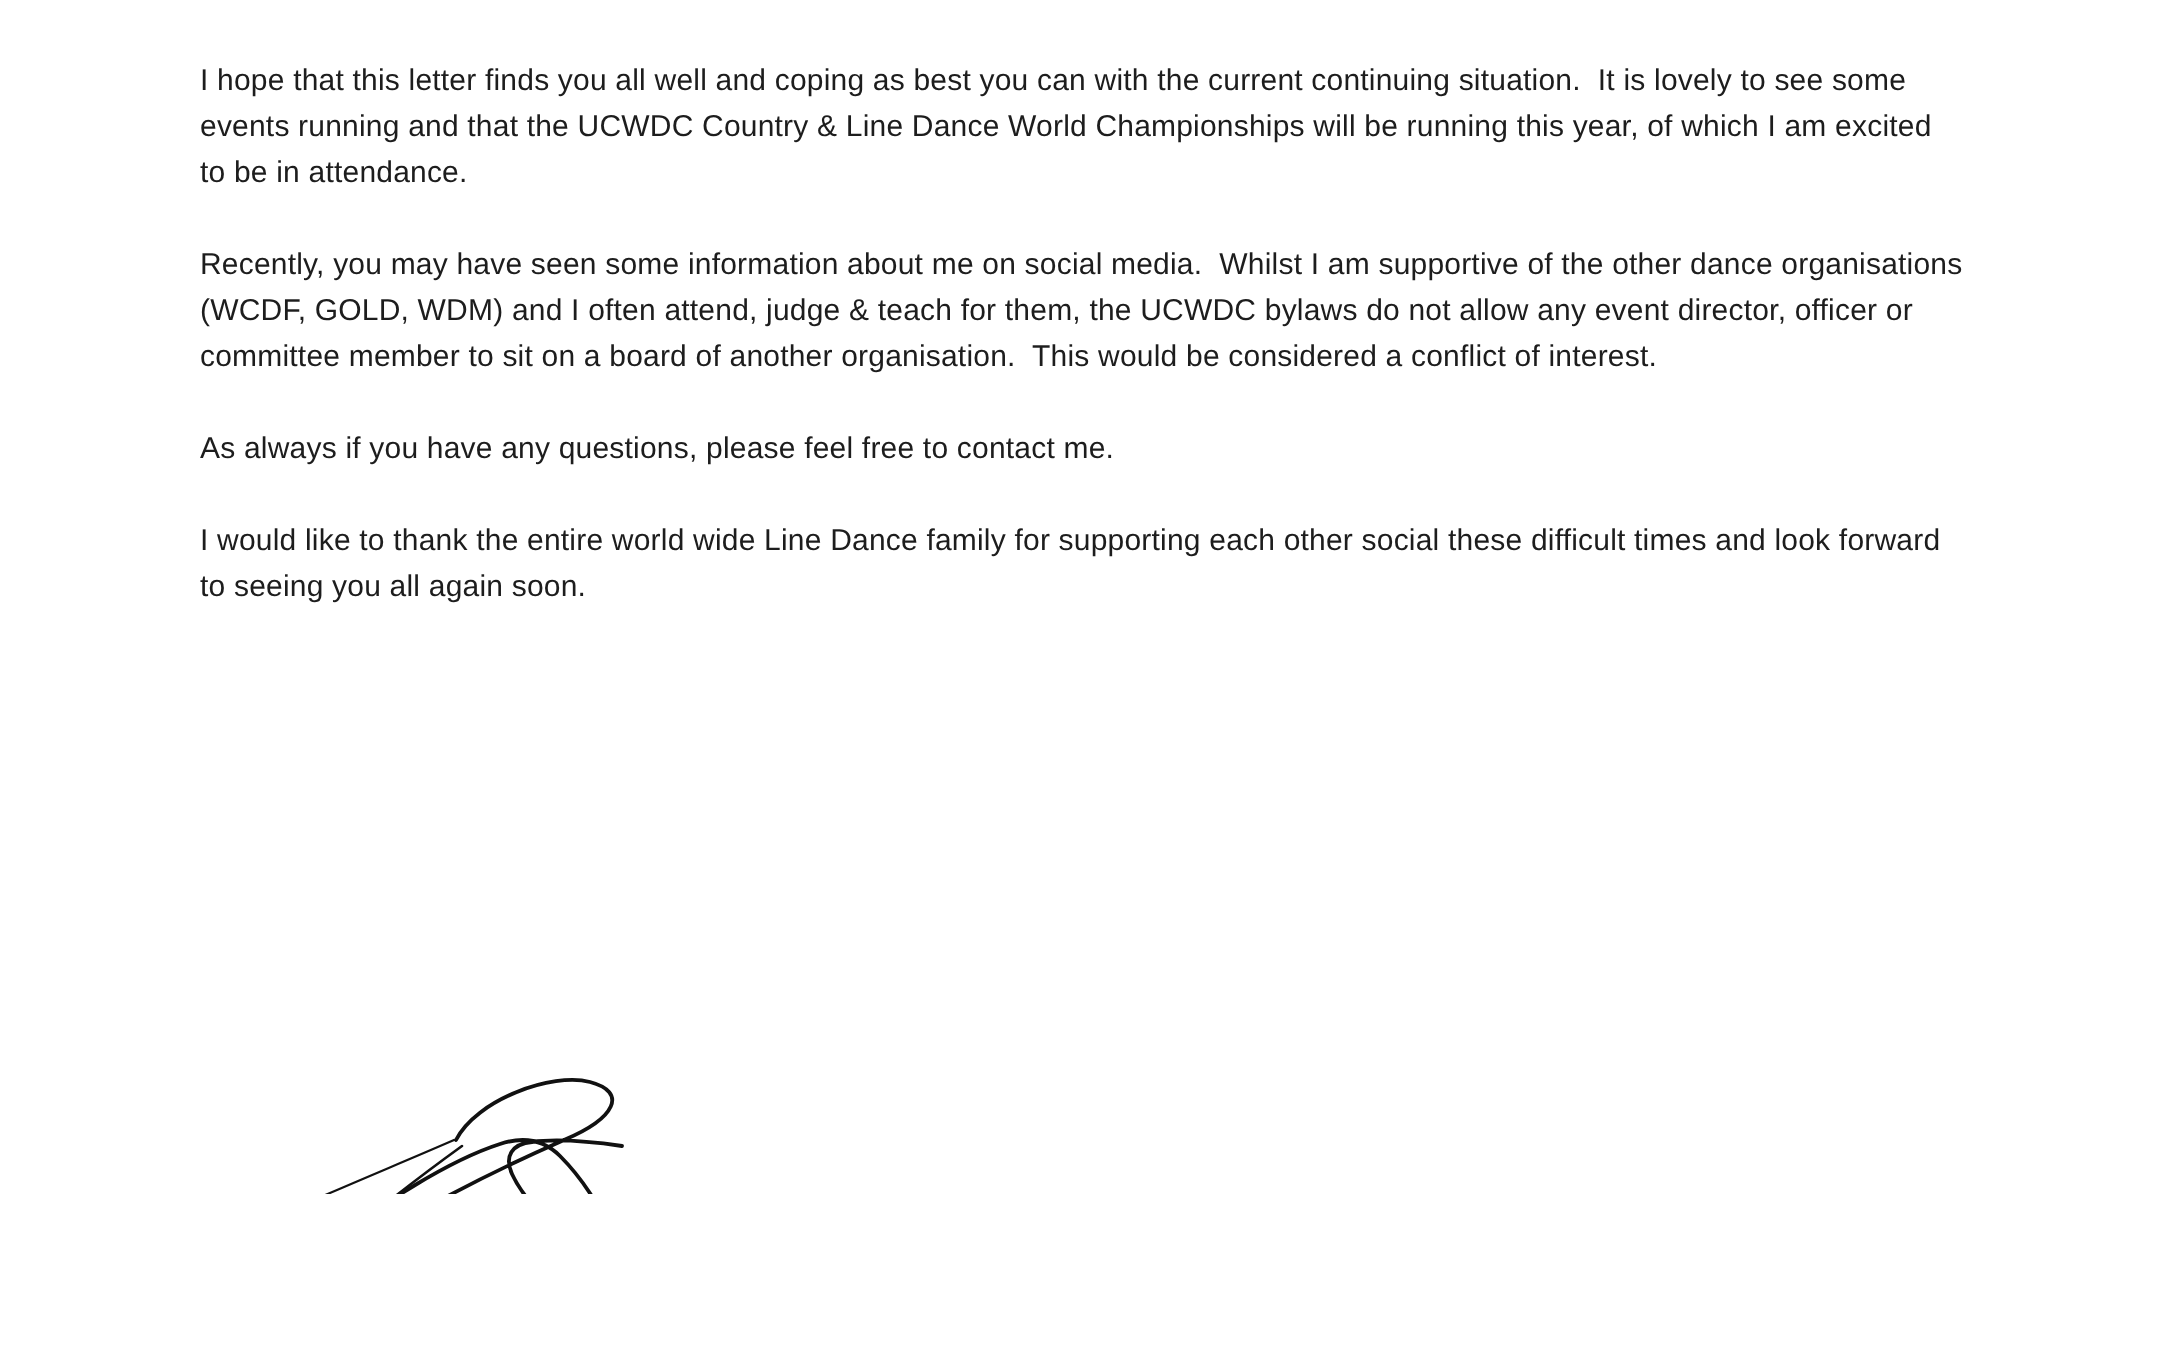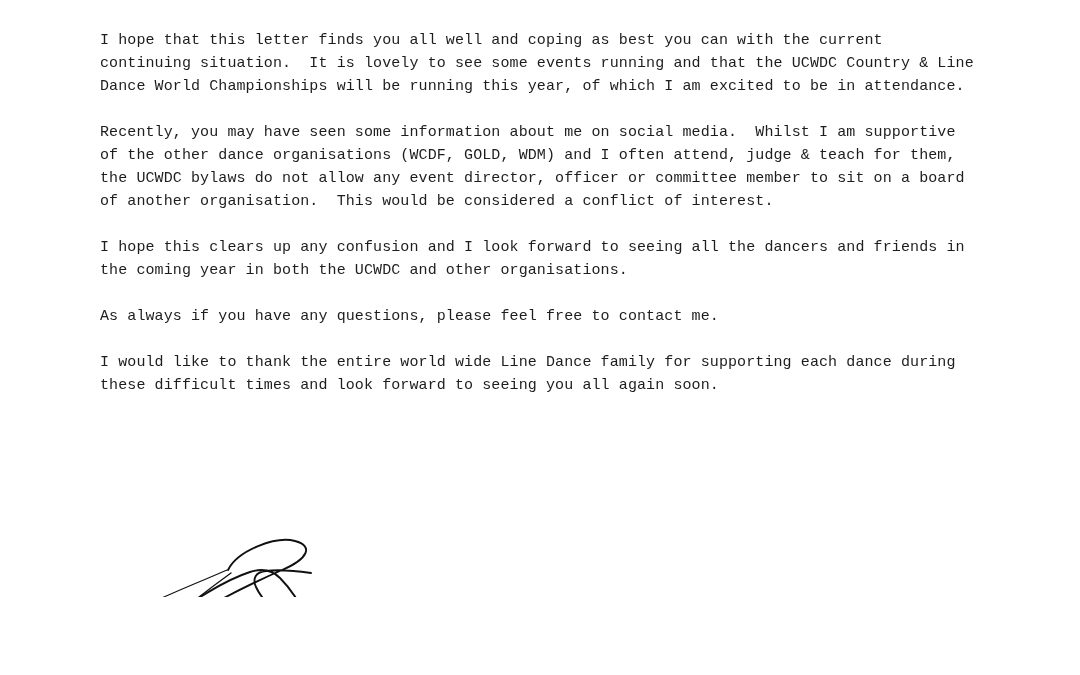--- a/index.html
+++ b/index.html
@@ -6,21 +6,21 @@
     margin: 0;
     padding: 0;
     background: #ffffff;
   }
   .page {
     position: relative;
     width: 1080px;
     height: 597px;
     background: #ffffff;
     overflow: hidden;
-    font-family: Liberation Mono, monospace;
+    font-family: Liberation Sans, sans-serif;
     color: #1d1d1d;
   }
   .content {
     position: absolute;
     left: 100px;
     top: 29px;
     width: 882px;
   }
   .content p {
     margin: 0 0 23px 0;
@@ -49,23 +49,22 @@
   }
 </style>
 </head>
 <body>
 
 <div class="page">
 
   <div class="content">
     <p>I hope that this letter finds you all well and coping as best you can with the current continuing situation.  It is lovely to see some events running and that the UCWDC Country &amp; Line Dance World Championships will be running this year, of which I am excited to be in attendance.</p>
     <p>Recently, you may have seen some information about me on social media.  Whilst I am supportive of the other dance organisations (WCDF, GOLD, WDM) and I often attend, judge &amp; teach for them, the UCWDC bylaws do not allow any event director, officer or committee member to sit on a board of another organisation.  This would be considered a conflict of interest.</p>
-    <p>I hope this clears up any confusion and I look forward to seeing all the dancers and friends in the coming year in both the UCWDC and other organisations.</p>
     <p>As always if you have any questions, please feel free to contact me.</p>
-    <p>I would like to thank the entire world wide Line Dance family for supporting each dance during these difficult times and look forward to seeing you all again soon.</p>
+    <p>I would like to thank the entire world wide Line Dance family for supporting each other social these difficult times and look forward to seeing you all again soon.</p>
   </div>
 
   <div class="signature">
     <svg viewBox="0 0 330 160" xmlns="http://www.w3.org/2000/svg">
 
       <path d="M 26 114 C 60 96, 108 77, 147 60" stroke-width="1.1"></path>
 
       <path d="M 148 60
                C 158 40, 196 26, 215 31
                C 234 36, 228 49, 202 60

